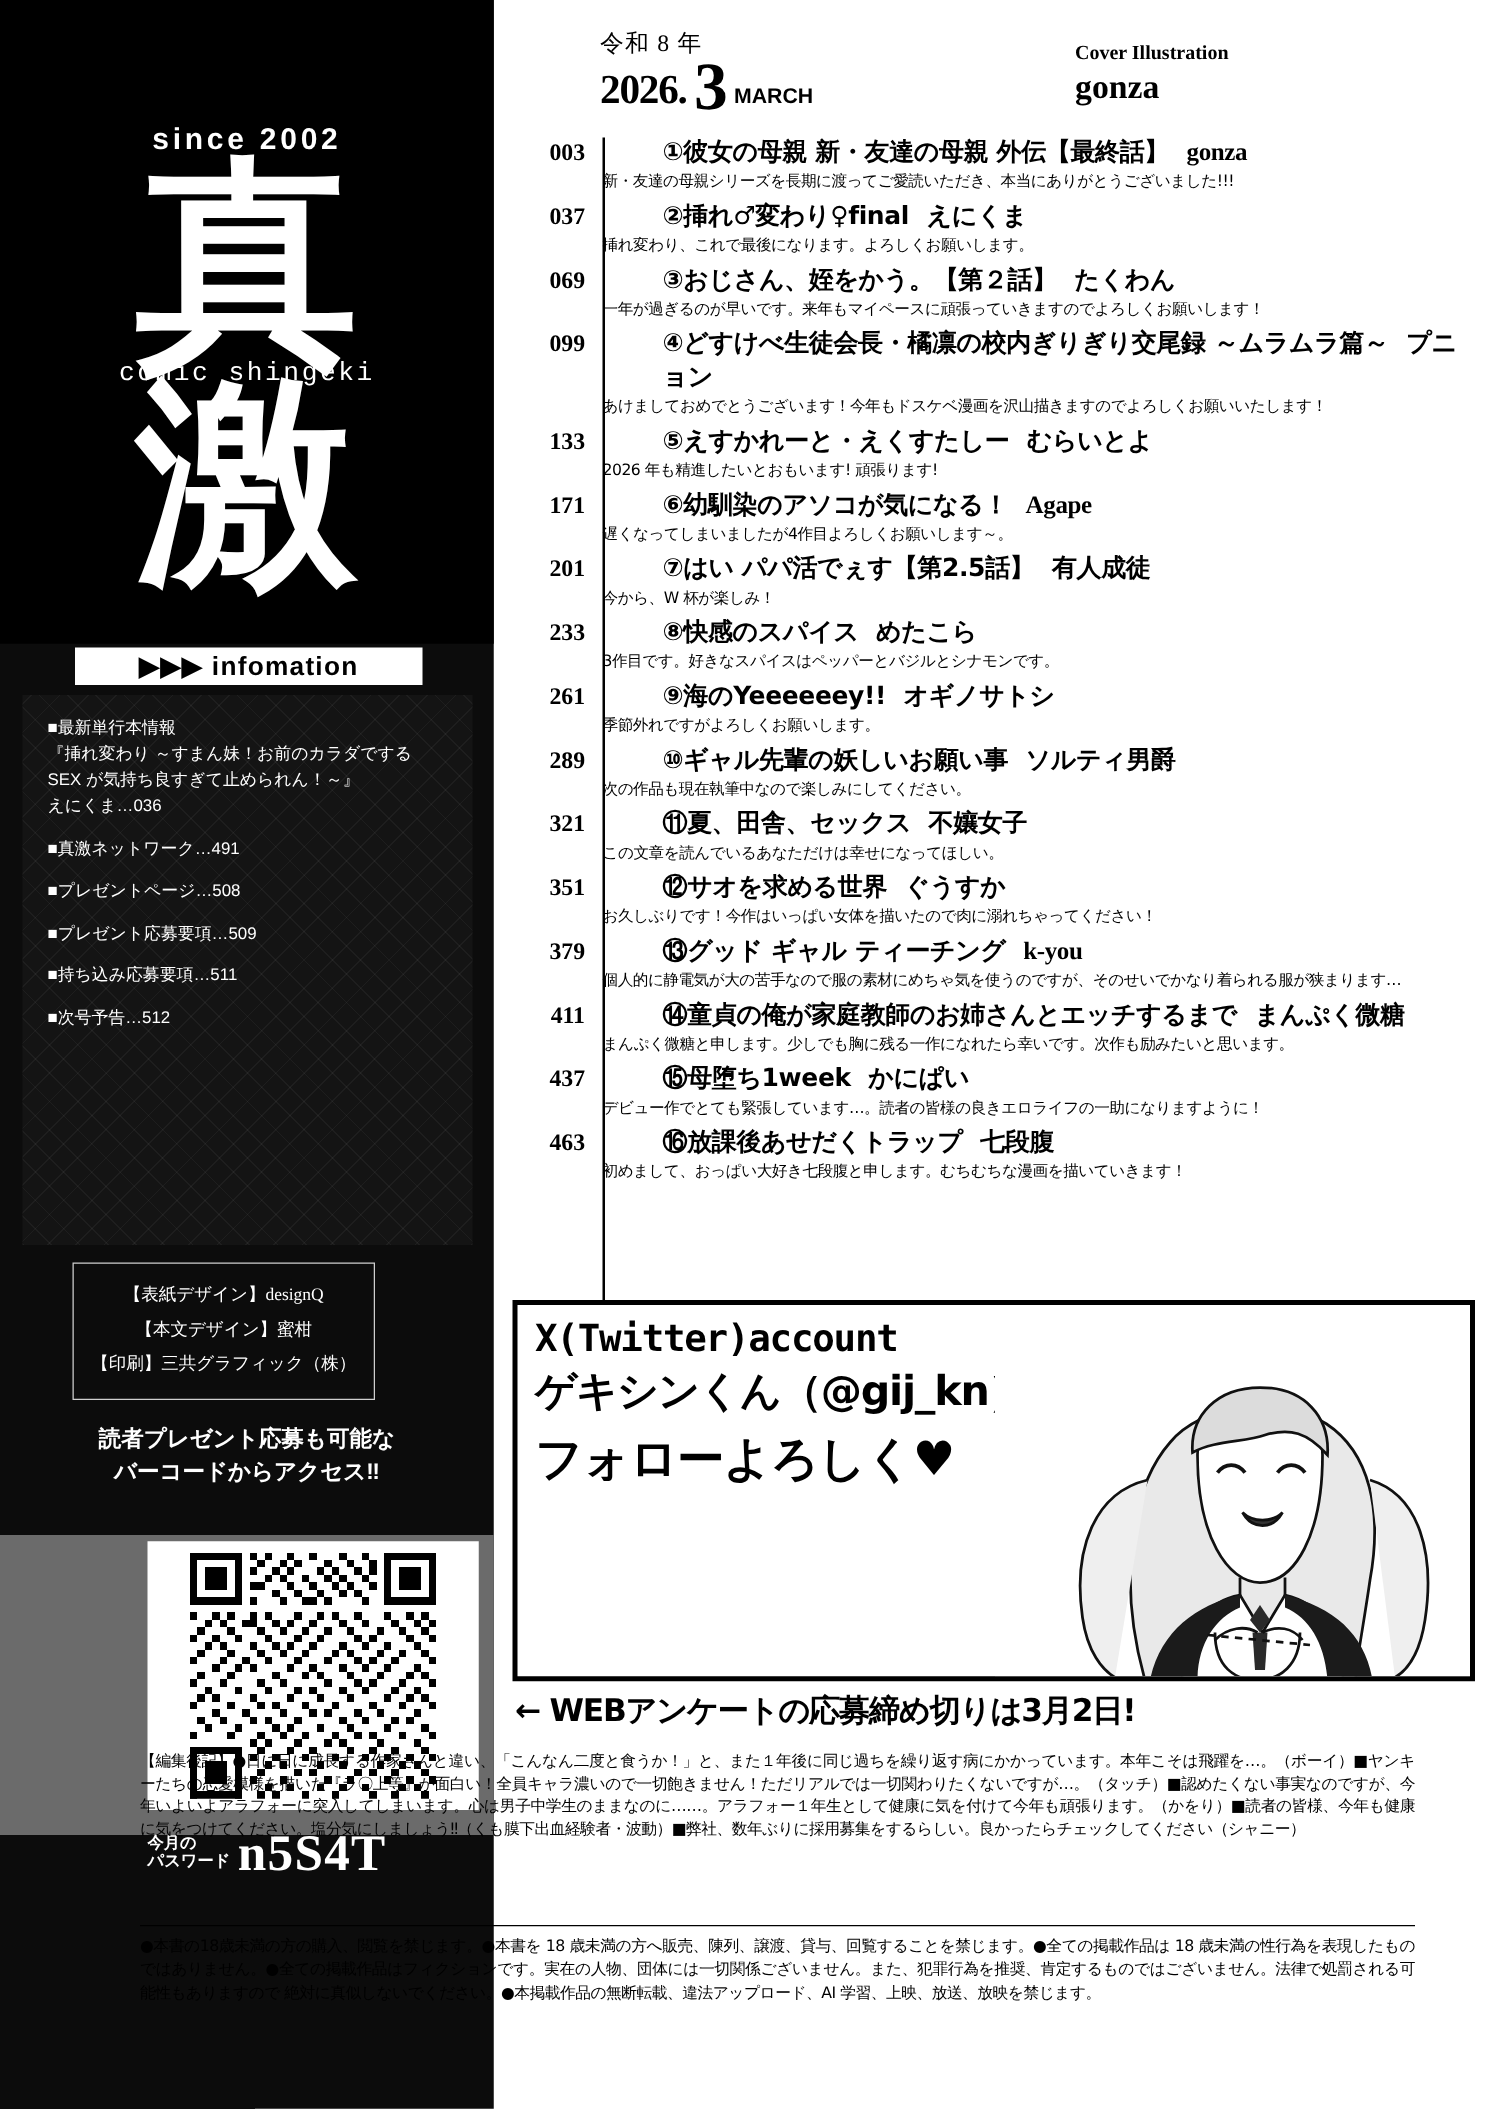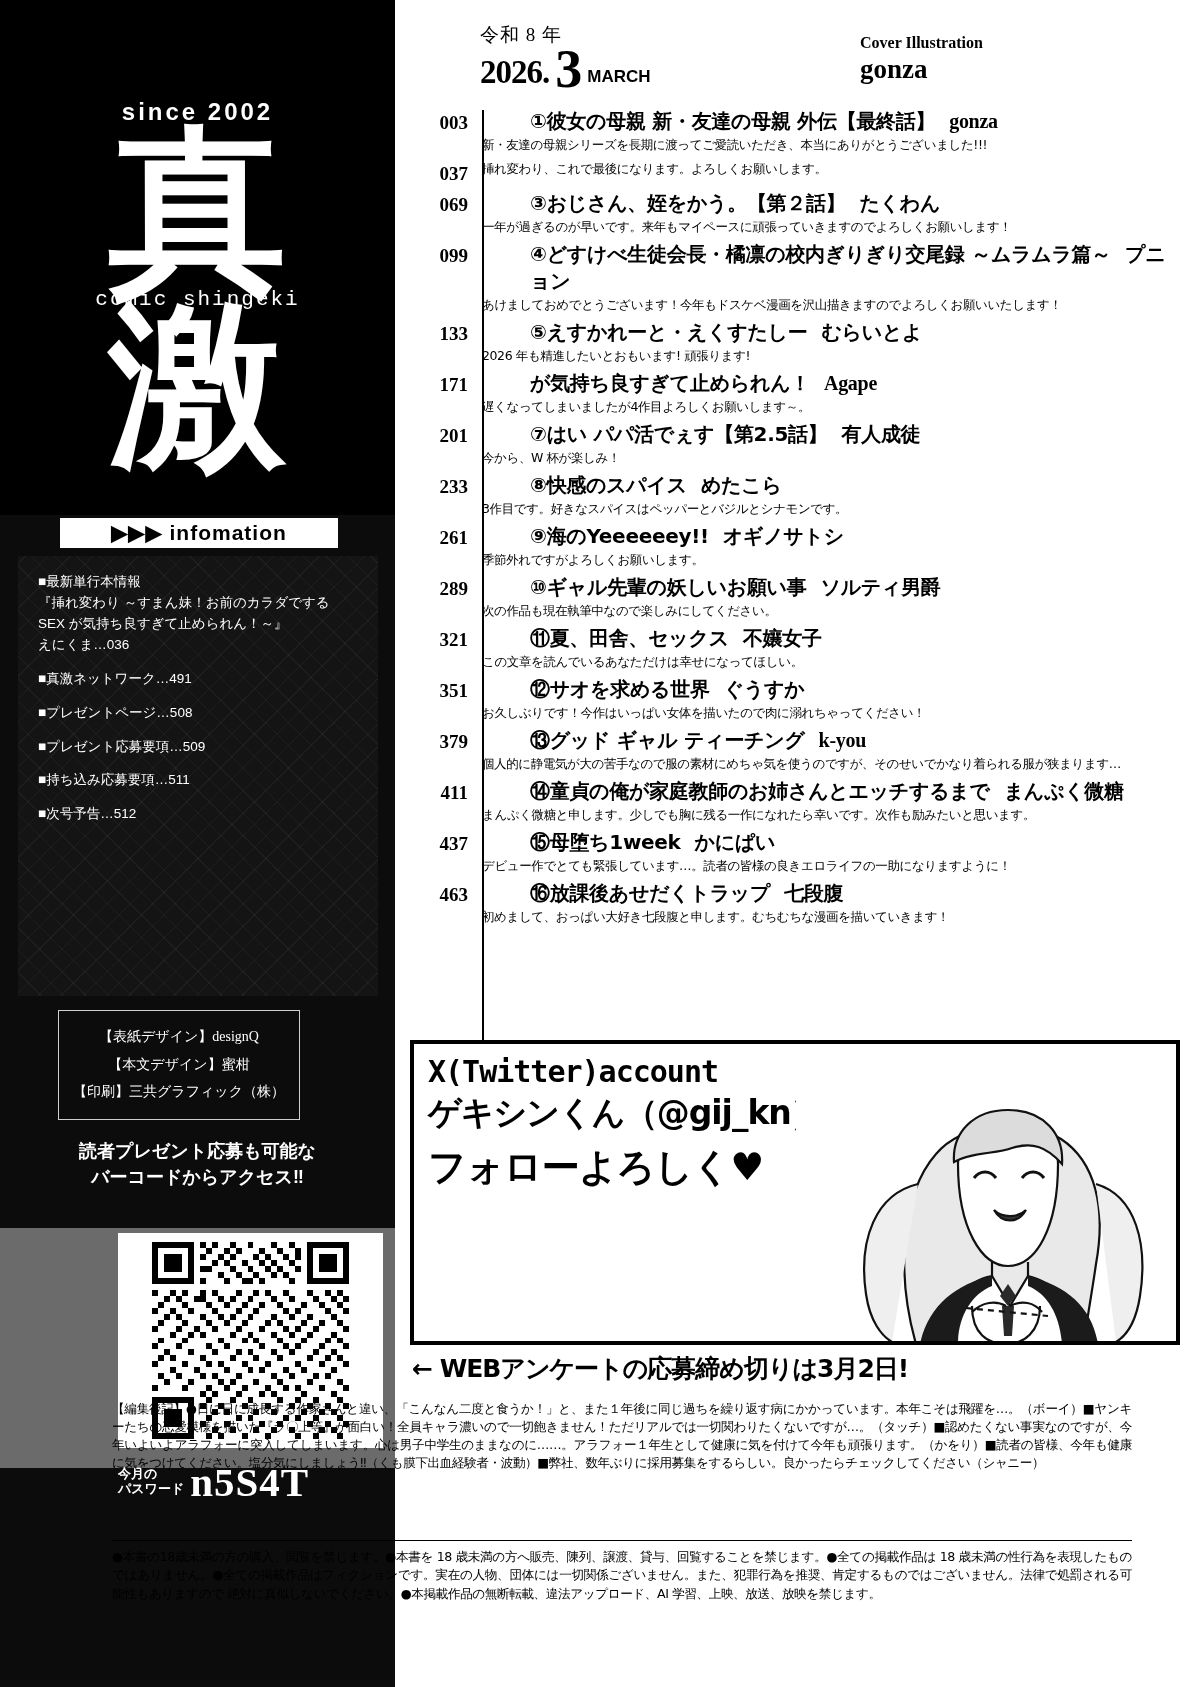--- a/index.html
+++ b/index.html
@@ -502,20 +502,23 @@
         <div class="toc-title">
           <span>①彼女の母親 新・友達の母親 外伝【最終話】</span><span class="author">gonza</span>
         </div>
         <div class="toc-desc">新・友達の母親シリーズを長期に渡ってご愛読いただき、本当にありがとうございました!!!</div>
       </div>
     </div>
 
     <div class="toc-row">
       <div class="toc-page">037</div>
       <div class="toc-body">
+        <div class="toc-title">
+          <span>②挿れ♂変わり♀final</span><span class="author">えにくま</span>
+        </div>
         <div class="toc-desc">挿れ変わり、これで最後になります。よろしくお願いします。</div>
       </div>
     </div>
 
     <div class="toc-row">
       <div class="toc-page">069</div>
       <div class="toc-body">
         <div class="toc-title">
           <span>③おじさん、姪をかう。【第２話】</span><span class="author">たくわん</span>
         </div>
@@ -540,21 +543,21 @@
           <span>⑤えすかれーと・えくすたしー</span><span class="author">むらいとよ</span>
         </div>
         <div class="toc-desc">2026 年も精進したいとおもいます! 頑張ります!</div>
       </div>
     </div>
 
     <div class="toc-row">
       <div class="toc-page">171</div>
       <div class="toc-body">
         <div class="toc-title">
-          <span>が気持ち良すぎて止められん！</span><span class="author">Agape</span>
+          <span>⑥幼馴染のアソコが気になる！</span><span class="author">Agape</span>
         </div>
         <div class="toc-desc">遅くなってしまいましたが4作目よろしくお願いします～。</div>
       </div>
     </div>
 
     <div class="toc-row">
       <div class="toc-page">201</div>
       <div class="toc-body">
         <div class="toc-title">
           <span>⑦はい パパ活でぇす【第2.5話】</span><span class="author">有人成徒</span>

